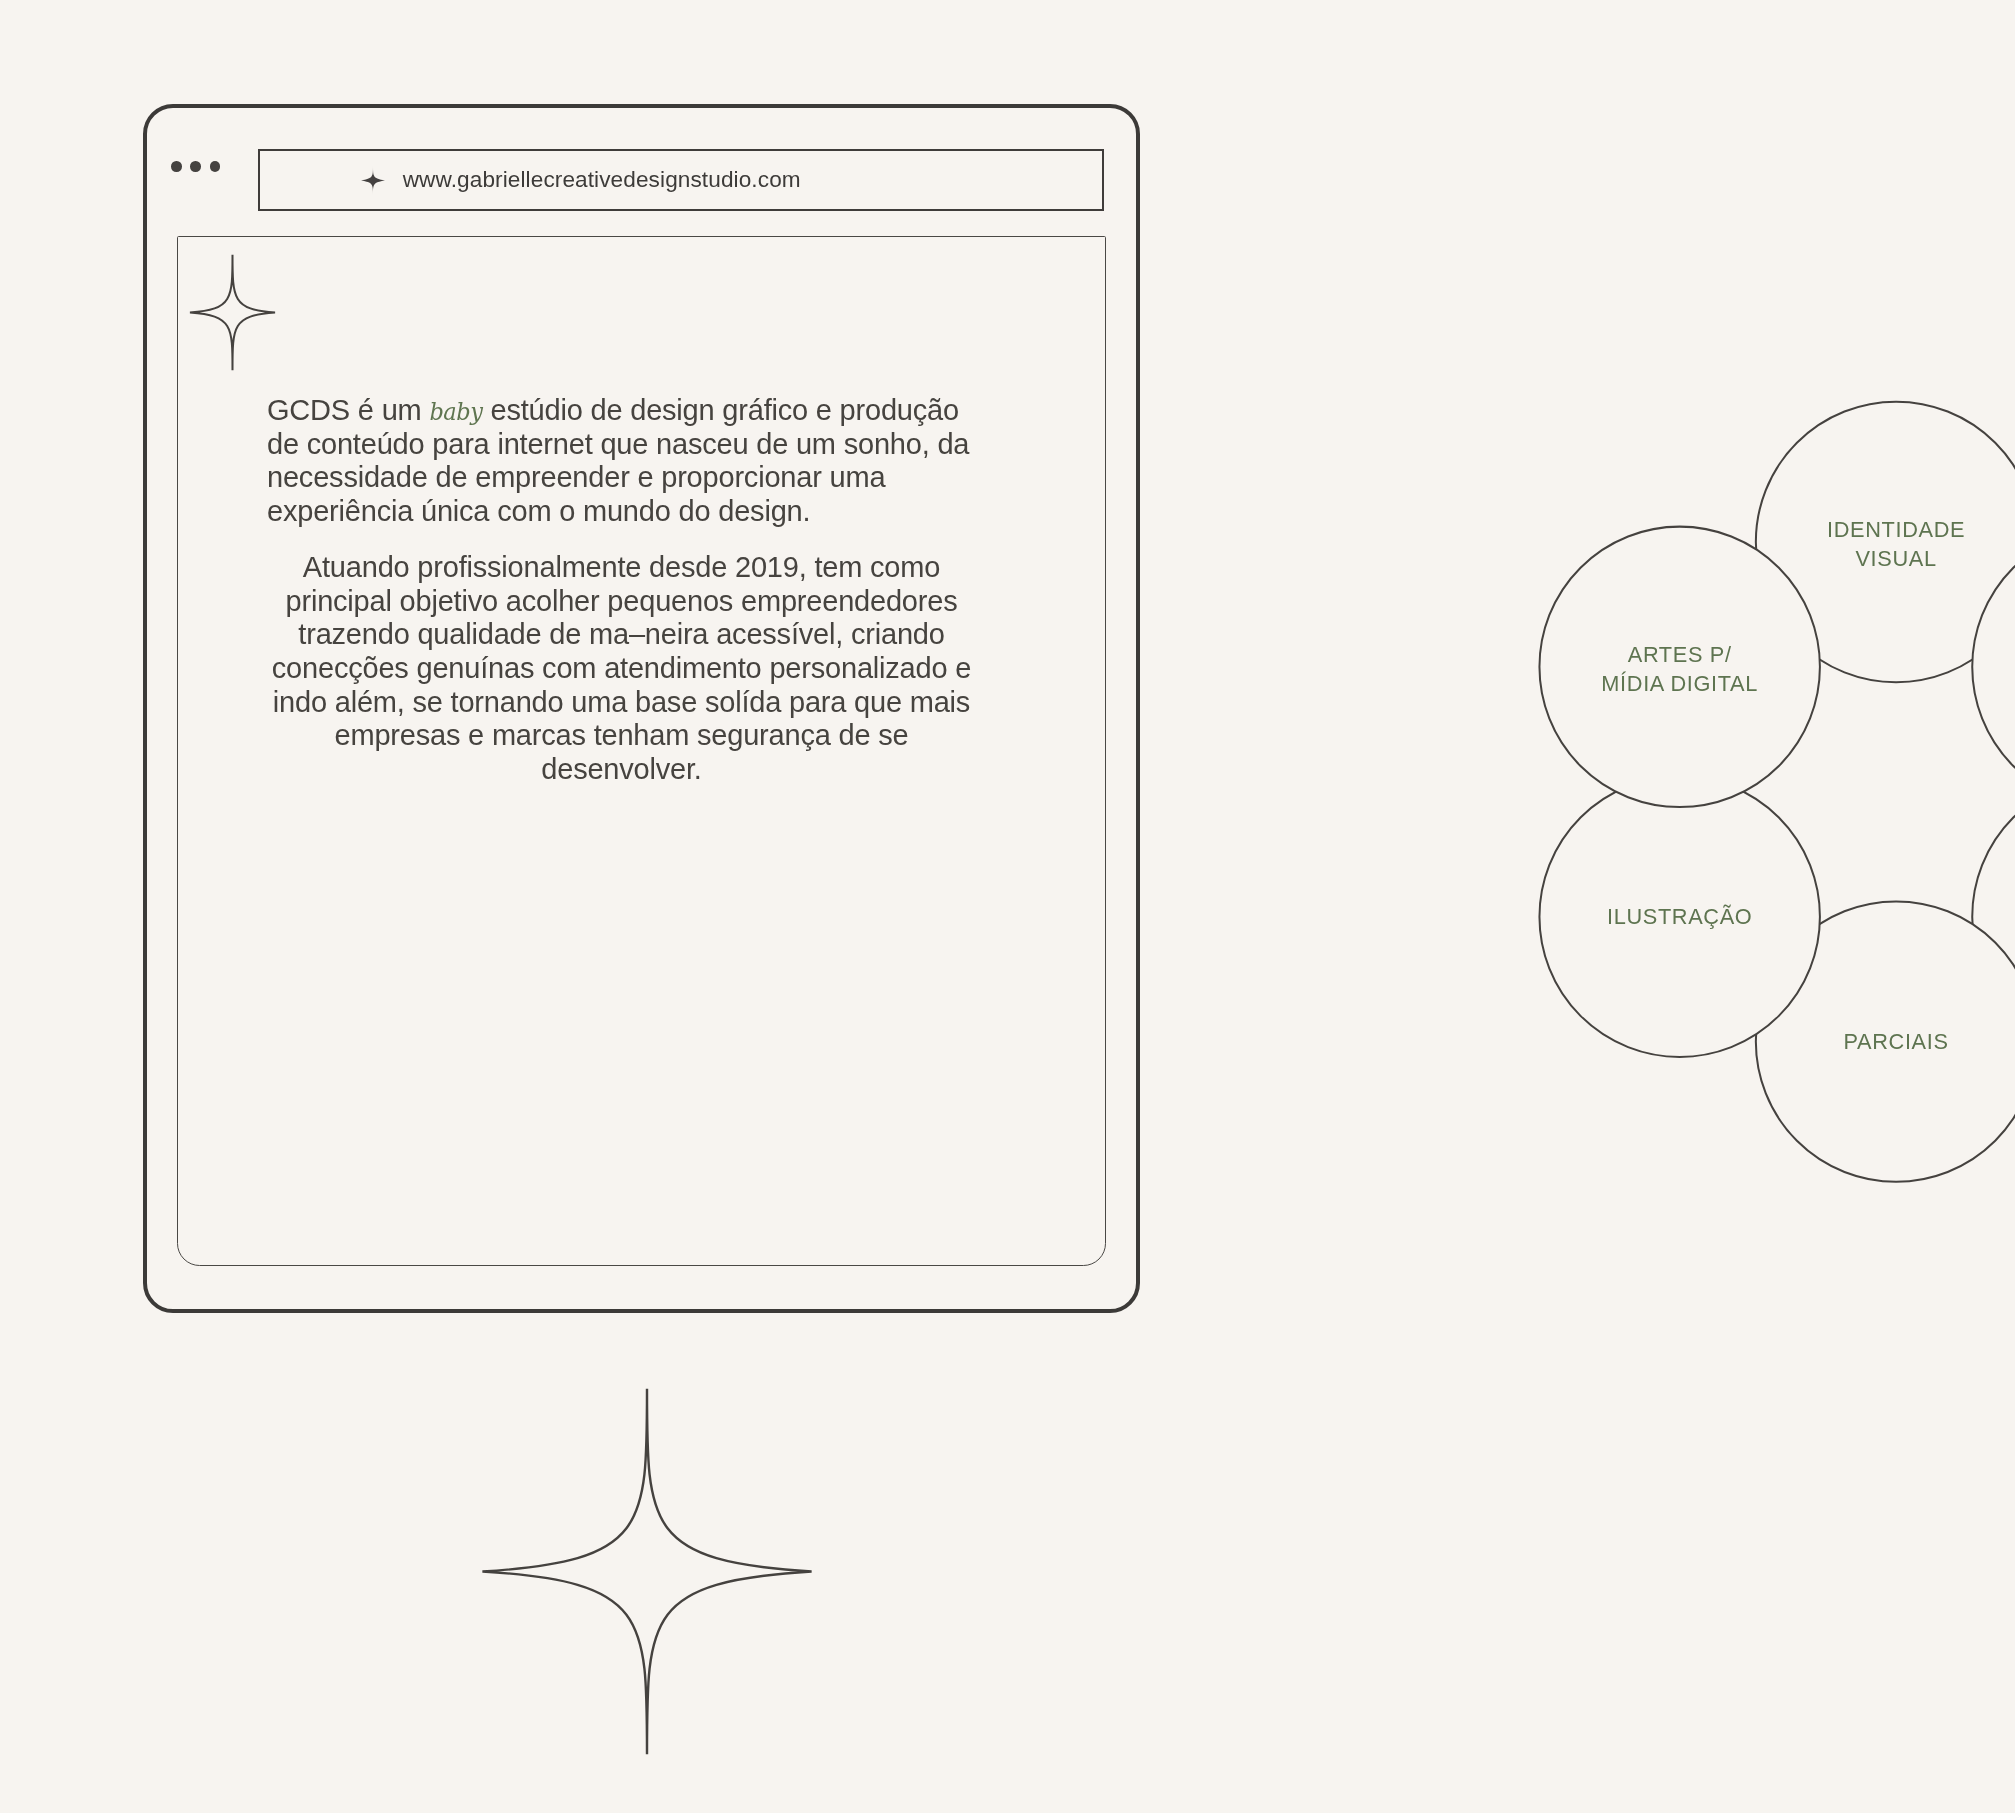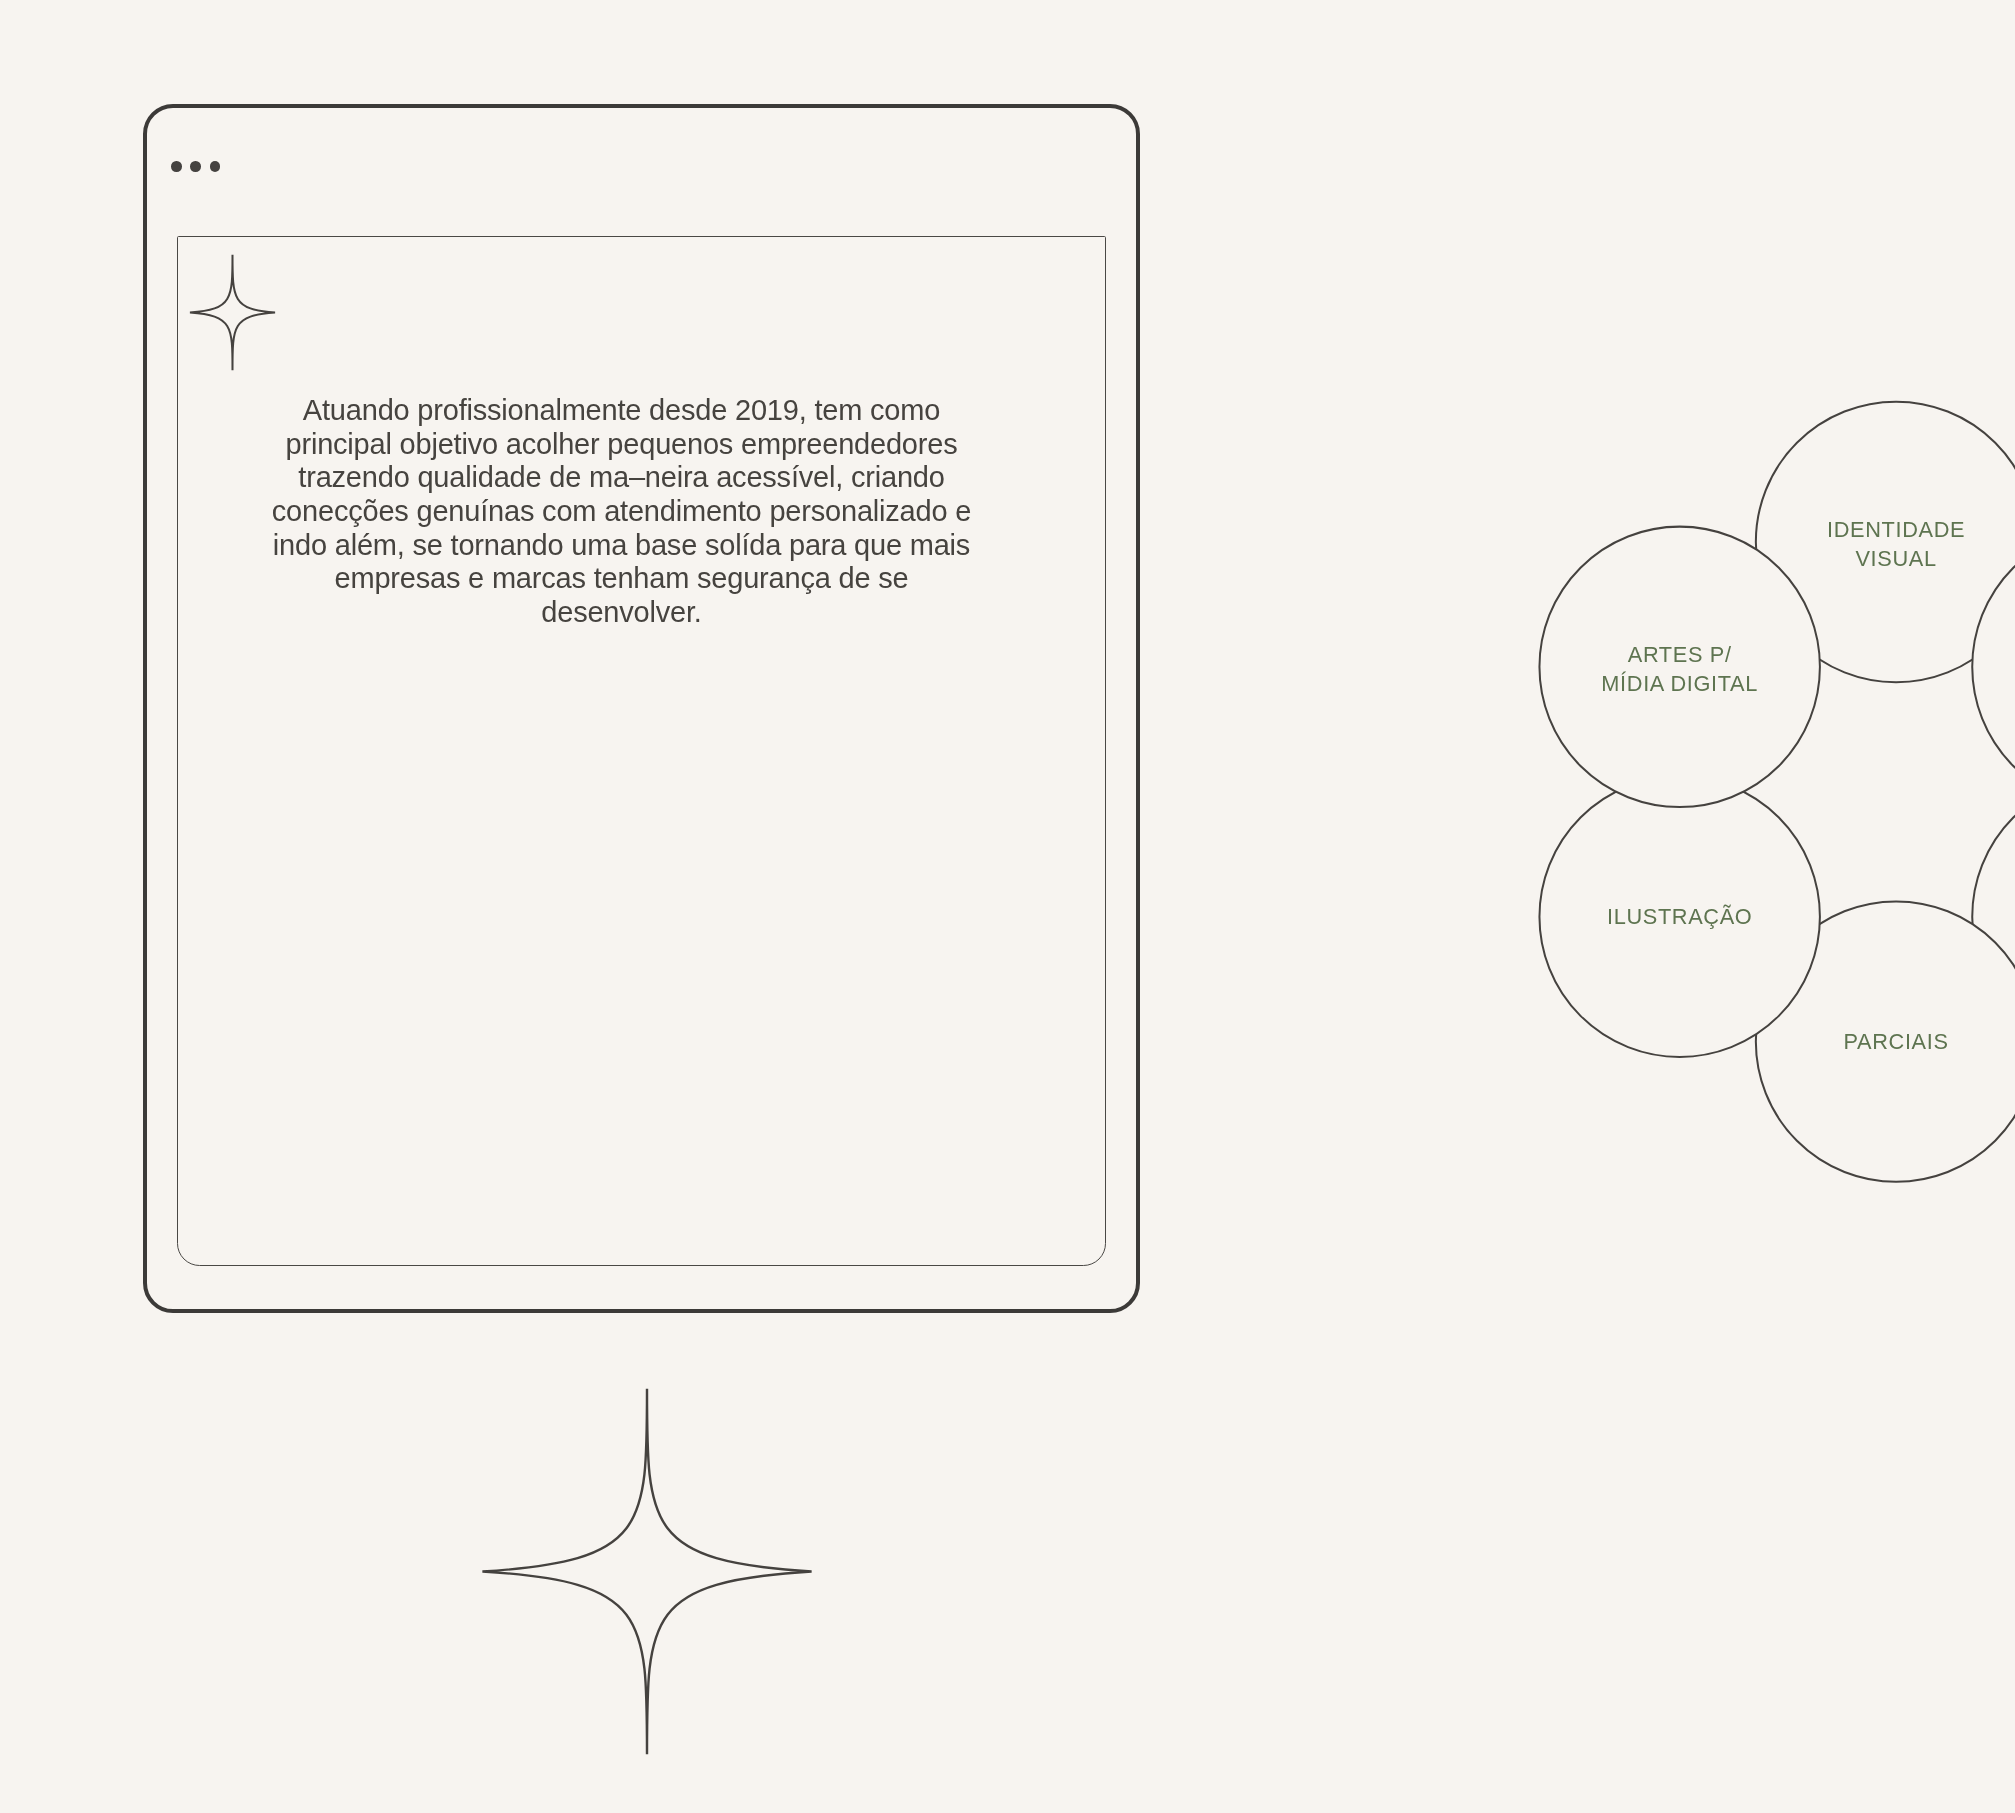--- a/index.html
+++ b/index.html
@@ -84,29 +84,36 @@
 <div class="stage">
 
   <div id="browser-window"></div>
 
   <div id="browser-dots">
     <span class="dot"></span>
     <span class="dot"></span>
     <span class="dot"></span>
   </div>
 
+  <div id="url-bar">
+    <svg id="url-star" width="24" height="29" viewBox="0 0 100 120">
+      <path d="M50 0 C50 44 50 52 100 60 C50 68 50 76 50 120 C50 76 50 68 0 60 C50 52 50 44 50 0 Z" fill="#444140"></path>
+    </svg>
+    <span id="url-text">www.gabriellecreativedesignstudio.com</span>
+  </div>
 
   <div id="content-panel"></div>
 
   <svg id="panel-sparkle" width="87" height="117" viewBox="0 0 215 290">
     <path d="M107.5 2 C107.5 110 107.5 138 213 145 C107.5 152 107.5 180 107.5 288
              C107.5 180 107.5 152 2 145 C107.5 138 107.5 110 107.5 2 Z" fill="none" stroke="#45423f" stroke-width="5"></path>
   </svg>
 
   <div id="about-block">
+    <p class="about-p"><span>GCDS é um </span><span class="script-word">baby</span><span> estúdio de design gráfico e produção de conteúdo para internet que nasceu de um sonho, da necessidade de empreender e proporcionar uma experiência única com o mundo do design.</span></p>
     <p class="about-p">Atuando profissionalmente desde 2019, tem como principal objetivo acolher pequenos empreendedores trazendo qualidade de ma–neira acessível, criando conecções genuínas com atendimento personalizado e indo além, se tornando uma base solída para que mais empresas e marcas tenham segurança de se desenvolver.</p>
   </div>
 
   <svg id="wheel" width="1048" height="1088" viewBox="0 0 2600 2700">
 
     <circle cx="1325" cy="1275" r="620" fill="none" stroke="#45423f" stroke-width="5"></circle>
 
     <g>
       <circle cx="1325" cy="655" r="348" fill="#f7f4f0" stroke="#45423f" stroke-width="5"></circle>
       <text class="node-label" x="1325" y="642">IDENTIDADE</text>

